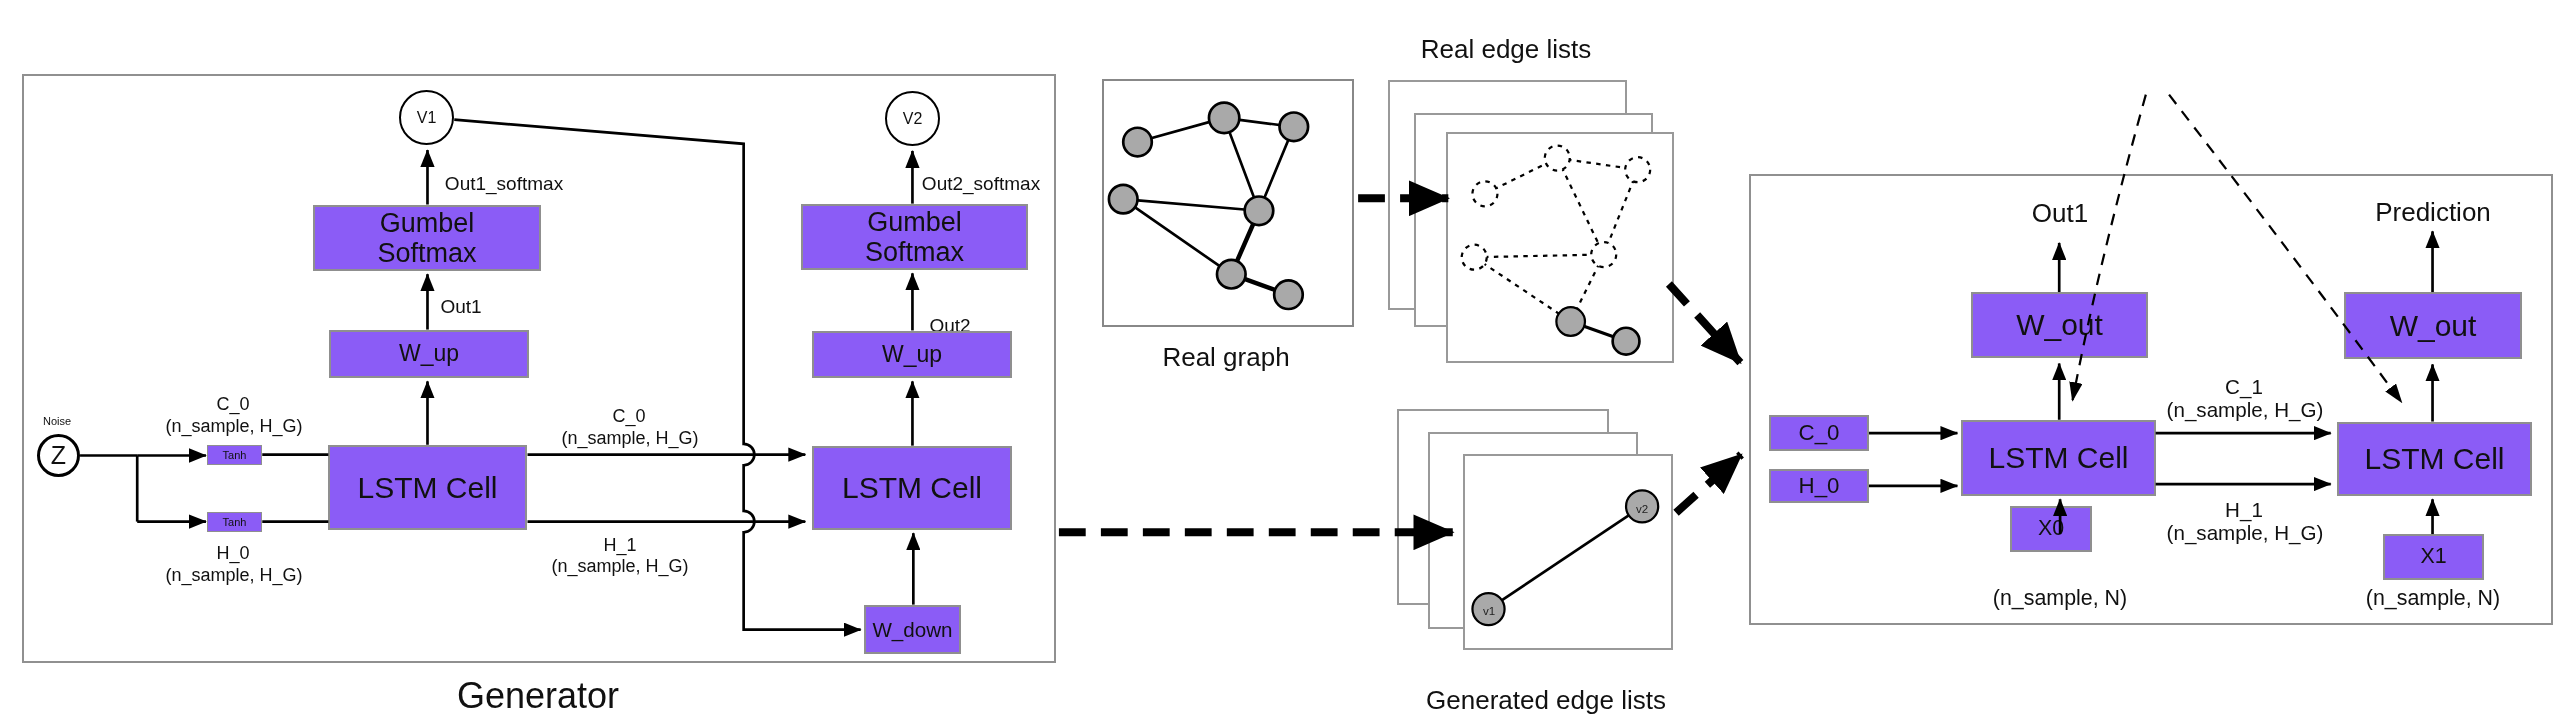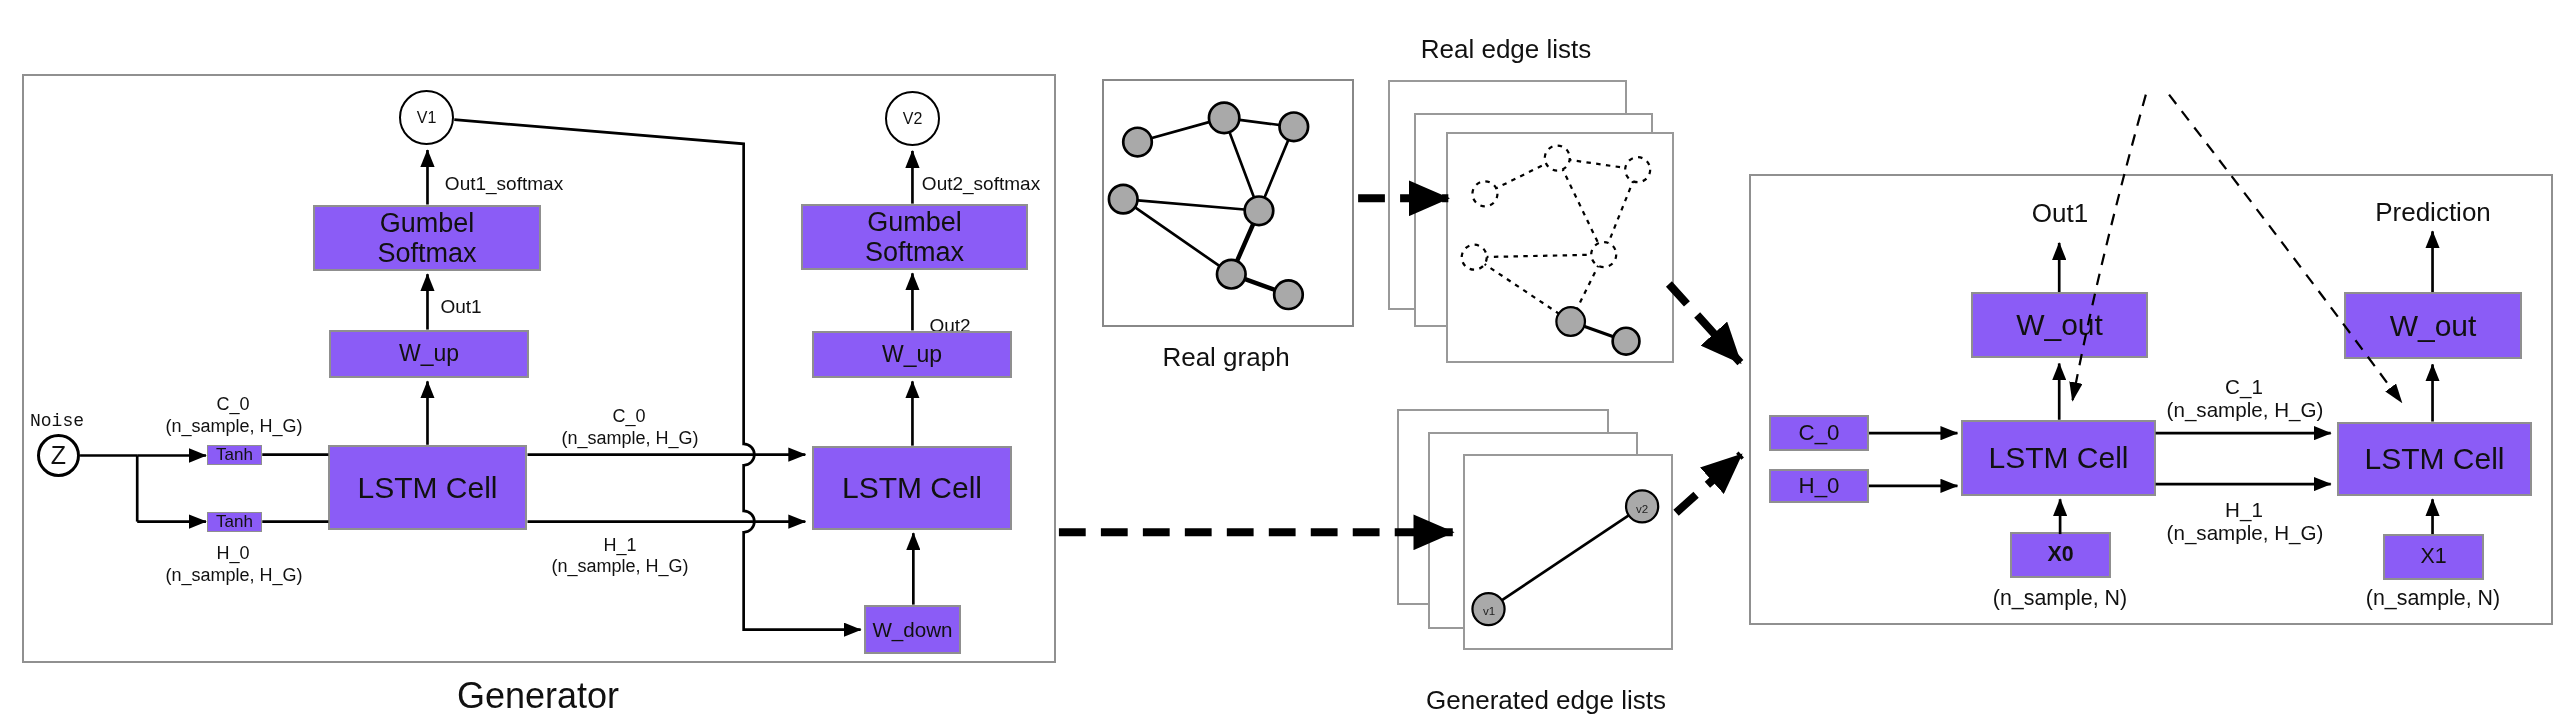--- a/index.html
+++ b/index.html
@@ -13,21 +13,21 @@
     text-align:center;color:#111;white-space:pre-line;line-height:1.12;
   }
   .container-box{position:absolute;box-sizing:border-box;border:2.2px solid #909090;background:transparent;}
   .circle{
     position:absolute;box-sizing:border-box;background:#fff;border:2.7px solid #000;
     border-radius:50%;display:flex;align-items:center;justify-content:center;color:#111;
   }
   .lbl{position:absolute;transform:translate(-50%,-50%);white-space:nowrap;text-align:center;color:#111;}
   .card{position:absolute;box-sizing:border-box;background:#fff;border:2.2px solid #999;}
   svg.overlay{position:absolute;left:0;top:0;z-index:5;}
-  .f14{font-size:18px;font-family:Liberation Mono, monospace;} .f15{font-size:17px;} .f18{font-size:16px;}
+  .f14{font-size:11px;} .f15{font-size:11px;} .f18{font-size:16px;}
   .f20{font-size:18px;} .f21{font-size:19px;} .f23{font-size:20.6px;}
   .f24{font-size:21.4px;} .f25{font-size:22.3px;} .f28{font-size:25px;}
   .f29{font-size:26px;} .f30{font-size:27px;} .f34{font-size:30px;}
   .f36{font-size:23px;} .f40{font-size:36px;}
   .nodelbl{position:absolute;transform:translate(-50%,-50%);font-size:11.6px;color:#222;z-index:6;}
 </style>
 </head>
 <body>
 
 <div id="canvas">
@@ -98,21 +98,21 @@
   <div class="box f25" style="left:1769px;top:469px;width:100px;height:34px;">H_0</div>
 
   <div class="box f34" style="left:1961px;top:420px;width:195px;height:76px;">LSTM Cell</div>
   <div class="box f34" style="left:2337px;top:422px;width:195px;height:74px;">LSTM Cell</div>
 
   <div class="lbl f23" style="left:2244px;top:387px;">C_1</div>
   <div class="lbl f23" style="left:2245px;top:410px;">(n_sample, H_G)</div>
   <div class="lbl f23" style="left:2244px;top:510px;">H_1</div>
   <div class="lbl f23" style="left:2245px;top:533px;">(n_sample, H_G)</div>
 
-  <div class="box f24" style="left:2010px;top:532px;width:101px;height:46px;font-weight:bold;">X0</div>
+  <div class="box f24" style="left:2010px;top:506px;width:82px;height:46px;">X0</div>
   <div class="box f24" style="left:2383px;top:534px;width:101px;height:46px;">X1</div>
   <div class="lbl f24" style="left:2060px;top:598px;">(n_sample, N)</div>
   <div class="lbl f24" style="left:2433px;top:598px;">(n_sample, N)</div>
 
   <div class="nodelbl" style="left:1489px;top:610px;">v1</div>
   <div class="nodelbl" style="left:1642px;top:508px;">v2</div>
 
   <svg class="overlay" width="2576" height="727" viewBox="0 0 2883 814">
     <defs>
       <marker id="ah" markerUnits="userSpaceOnUse" markerWidth="20" markerHeight="16" refX="19" refY="8" orient="auto">

